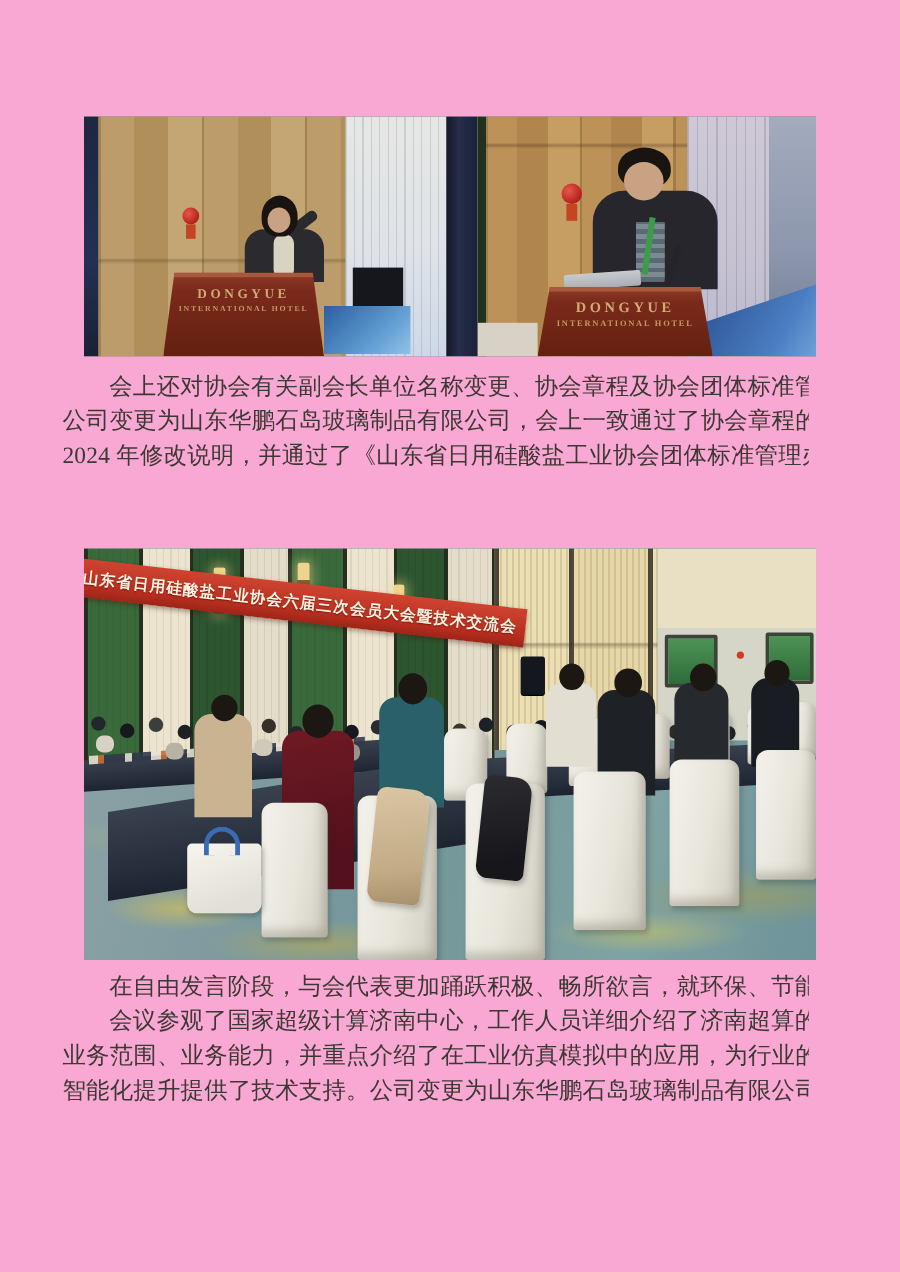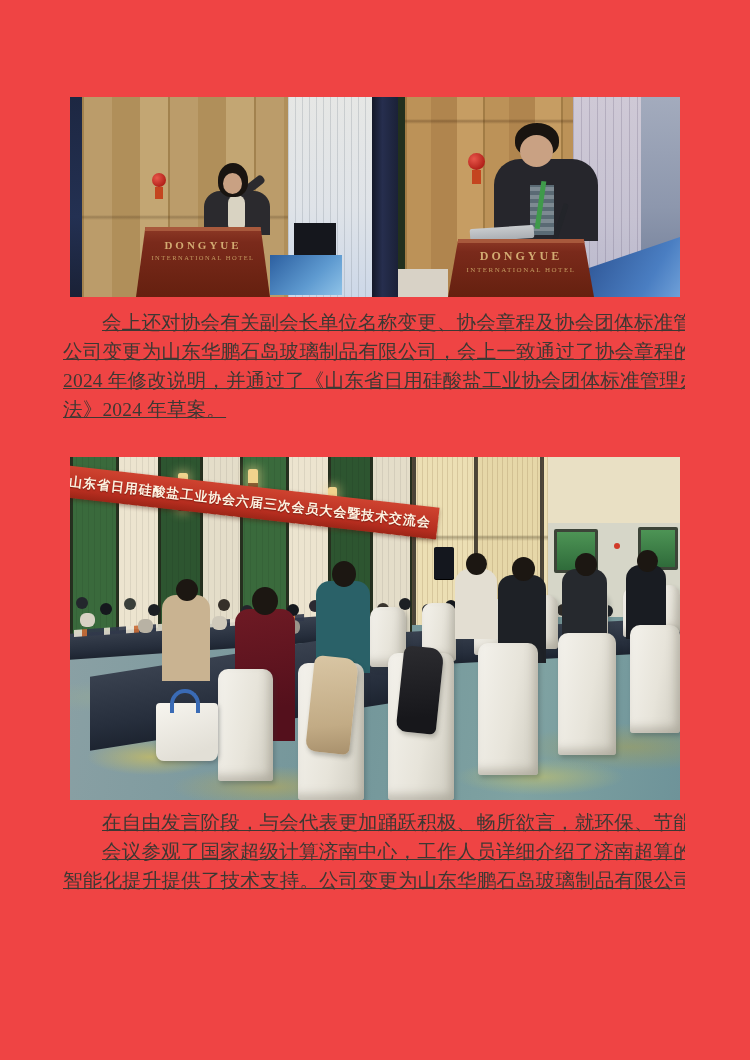--- a/index.html
+++ b/index.html
@@ -1,21 +1,21 @@
 <!DOCTYPE html>
 <html><head>
 <meta charset="utf-8">
 <style>
   * { margin:0; padding:0; box-sizing:border-box; }
   html,body { background:#ffffff; }
   body { font-family:"Liberation Serif","DejaVu Serif",serif; }
-  .page { position:relative; width:750px; height:1060px; margin:0 auto; background:#ef4444; overflow:hidden; }
-
-  
-  .textblock { position:absolute; left:63px; width:622px; color:#3e3833;text-decoration:underline; }
+  .page { position:relative; width:750px; height:1060px; margin:0 auto; background:#f9a8d4; overflow:hidden; }
+
+  
+  .textblock { position:absolute; left:52px; width:622px; color:#3e3833; }
   .line { height:29px; line-height:29px; font-size:19.5px; letter-spacing:.2px;
           text-align:justify; text-align-last:justify; white-space:nowrap; overflow:hidden; }
   .line.first { text-indent:39px; }
   .line.end   { text-align-last:left; }
 
   
   .photo { position:absolute; overflow:hidden; background:#888; }
 
   
   .speakers { left:70px; top:97px; width:610px; height:200px; display:flex; }
@@ -43,21 +43,21 @@
   .sp-left .screen-blue { left:200px; top:158px; width:72px; height:40px; background:linear-gradient(135deg,#2c5fa0,#5e9ad0 60%,#8fc3e8); }
   .person-hair { border-radius:50% 50% 42% 42%; background:#191410; }
   .person-face { border-radius:50%; background:#c9a183; }
   .sp-left .body { left:134px; top:94px; width:66px; height:44px; border-radius:16px 16px 0 0; background:#2b2a2e; }
   .sp-left .scarf { left:158px; top:98px; width:17px; height:38px; border-radius:8px; background:#d9d3c2; }
   .sp-left .mic-arm { left:170px; top:84px; width:26px; height:9px; border-radius:4px; background:#2b2a2e; transform:rotate(-38deg); }
   .sp-left .mic { left:166px; top:74px; width:6px; height:16px; border-radius:3px; background:#1c1c20; transform:rotate(20deg); }
   .podium { clip-path:polygon(7% 0,93% 0,100% 100%,0 100%); background:linear-gradient(180deg,#8f3a26 0,#7a2a1b 22%,#65200f 100%); text-align:center; }
   .podium-lip { position:absolute; left:0; top:0; width:100%; height:4px; background:#a8593c; }
   .podium-name { color:#d2ab72; letter-spacing:3px; font-weight:bold; }
-  .podium-sub  { color:#c39a60; letter-spacing:1.5px; }
+  .podium-sub  { color:#c39a60; letter-spacing:1.5px;font-weight:bold; }
 
   
   .sp-right .edge-l { left:0; top:0; width:7px; height:200px; background:#22301e; }
   .sp-right .wood { left:7px; top:0; width:168px; height:200px;
     background:
       linear-gradient(180deg, rgba(0,0,0,0) 22px, rgba(60,35,15,.3) 24px, rgba(0,0,0,0) 27px),
       repeating-linear-gradient(90deg,#a27c45 0 2px,#bc9258 2px 26px,#b0854e 26px 52px,#c69d63 52px 78px);
   }
   .sp-right .panels { left:175px; top:0; width:68px; height:200px;
     background:
@@ -180,21 +180,20 @@
         <div class="podium-name" style="margin-top:10px;font-size:12px;">DONGYUE</div>
         <div class="podium-sub" style="margin-top:2px;font-size:7px;">INTERNATIONAL HOTEL</div>
       </div>
     </div>
   </div>
 
   <div class="textblock" style="top:308px;">
     <div class="line first">会上还对协会有关副会长单位名称变更、协会章程及协会团体标准管</div>
     <div class="line">公司变更为山东华鹏石岛玻璃制品有限公司，会上一致通过了协会章程的</div>
     <div class="line">2024 年修改说明，并通过了《山东省日用硅酸盐工业协会团体标准管理办</div>
-    <div class="line end">法》2024 年草案。</div>
   </div>
 
   <div class="photo conf">
     <div class="abs wall-left"></div>
     <div class="abs lamp" style="left:108px;top:16px;width:10px;height:38px;"></div>
     <div class="abs lamp" style="left:178px;top:12px;width:10px;height:40px;"></div>
     <div class="abs lamp" style="left:258px;top:30px;width:9px;height:34px;"></div>
     <div class="abs warm-win"></div>
     <div class="abs beige-wall">
       <div class="door" style="left:6px;top:72px;width:44px;height:44px;"></div>
@@ -249,16 +248,17 @@
     <div class="sign" style="left:364px;top:90px;"></div>
 
     <div class="banner">
       <span>山东省日用硅酸盐工业协会六届三次会员大会暨技术交流会</span>
     </div>
   </div>
 
   <div class="textblock" style="top:808px;">
     <div class="line first">在自由发言阶段，与会代表更加踊跃积极、畅所欲言，就环保、节能、</div>
     <div class="line first">会议参观了国家超级计算济南中心，工作人员详细介绍了济南超算的</div>
+    <div class="line">业务范围、业务能力，并重点介绍了在工业仿真模拟中的应用，为行业的</div>
     <div class="line">智能化提升提供了技术支持。公司变更为山东华鹏石岛玻璃制品有限公司</div>
   </div>
 
 </div>
 
 </body></html>

